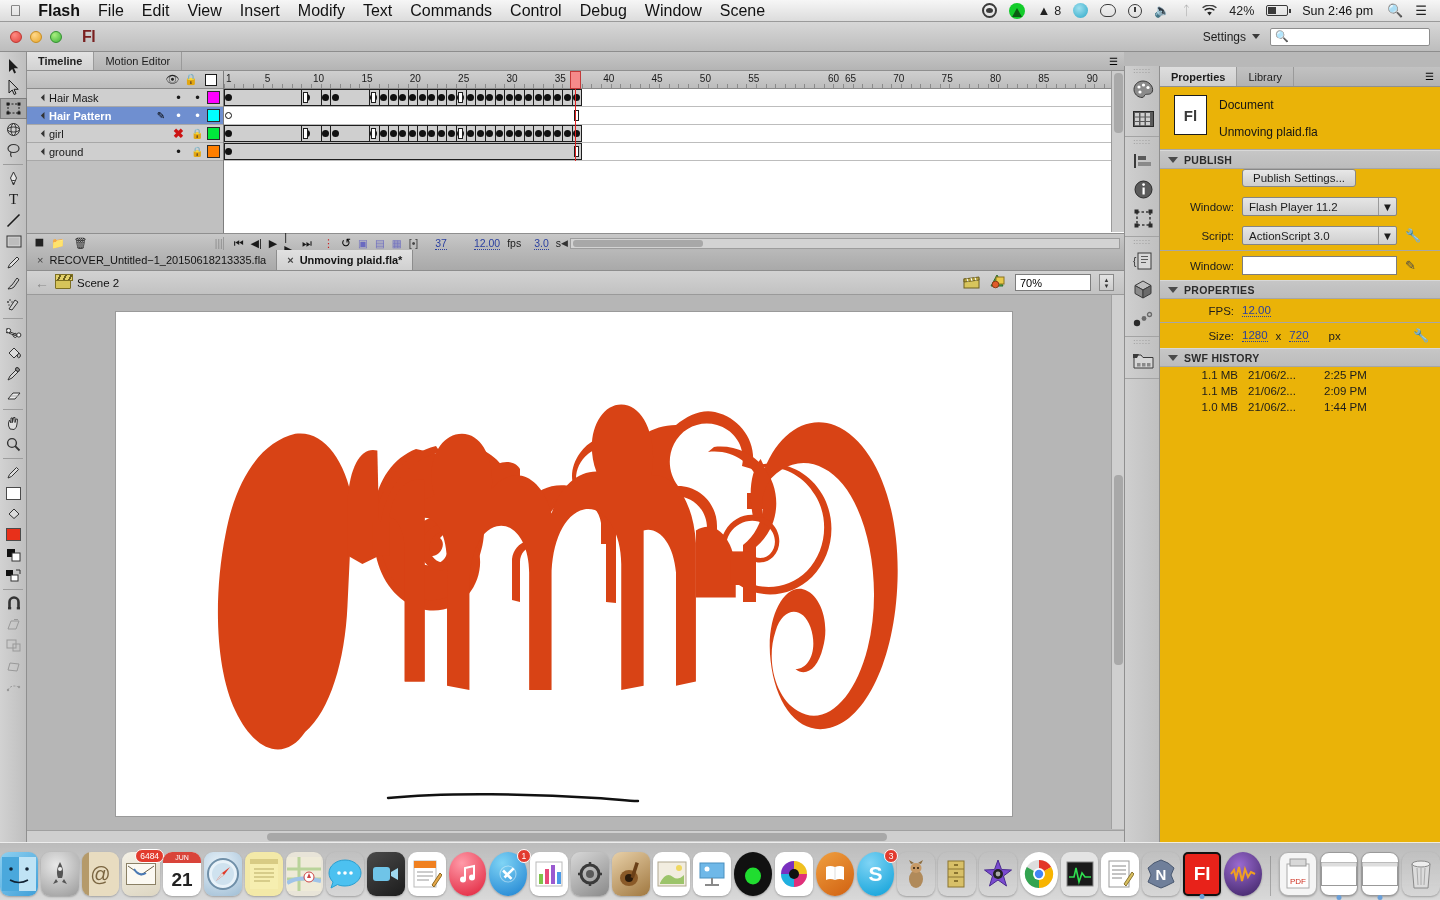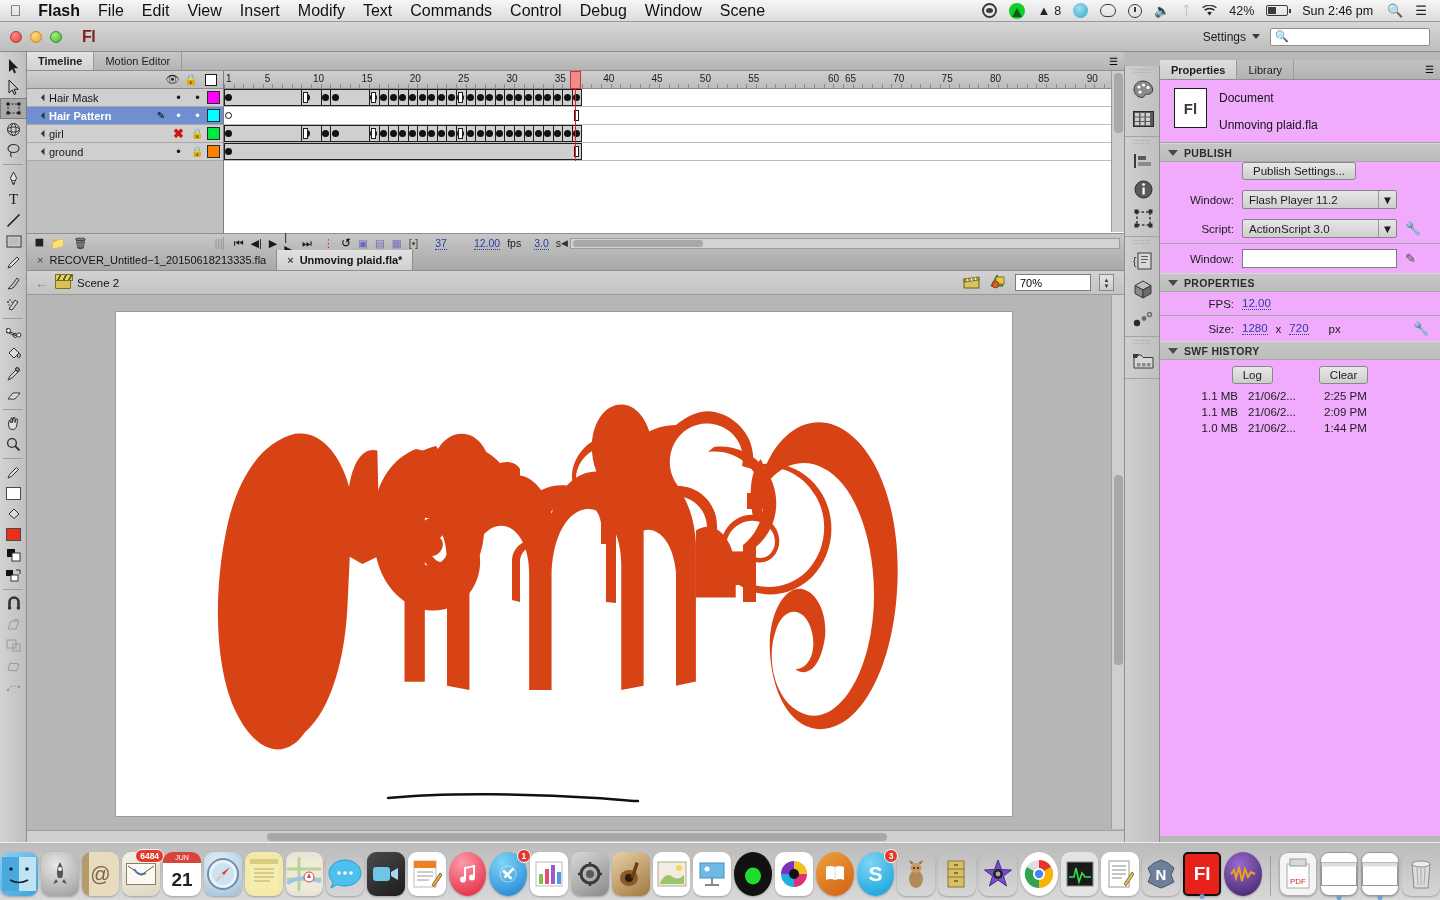--- a/index.html
+++ b/index.html
@@ -220,22 +220,22 @@
     background: linear-gradient(to right,#cfcfcf,#c0c0c0); border-left: 1px solid #8f8f8f;
     border-right: 1px solid #8f8f8f;
   }
   .dock-group { border-bottom: 1px solid #a3a3a3; padding-bottom: 3px; }
   .grip { height: 9px; display: flex; align-items: center; justify-content: center;
           font-size: 7px; color: #7a7a7a; letter-spacing: 1px; }
   .dock-ic { width: 36px; height: 29px; display: flex; align-items: center; justify-content: center; }
 
   
   #props {
-    position: absolute; top: 60px; left: 1160px; width: 280px; height: 776px;
-    background: #f0abfc;
+    position: absolute; top: 67px; left: 1160px; width: 280px; height: 776px;
+    background: #eab308;
   }
   .pp-tabs { height: 20px; background: linear-gradient(to bottom,#c2c2c2,#b2b2b2);
              display: flex; align-items: stretch; border-bottom: 1px solid #8f8f8f; }
   .pp-tab { padding: 0 11px; font-size: 11px; display: flex; align-items: center;
             border-right: 1px solid #9a9a9a; color: #1c1c1c; }
   .pp-tab.active { background: linear-gradient(to bottom,#dedede,#cdcdcd); font-weight: bold; }
   .pp-menu { margin-left: auto; padding-right: 6px; display:flex; align-items:center; font-size:10px; }
 
   .pp-doc { display: flex; gap: 12px; padding: 8px 10px 10px 14px; align-items: flex-start;
             border-bottom: 1px solid #a6a6a6; }
@@ -282,21 +282,21 @@
     position: absolute; left: 0; bottom: 0; width: 1440px; height: 58px;
     background: linear-gradient(to bottom, rgba(190,190,190,0.55), rgba(225,225,225,0.8));
     border-top: 1px solid rgba(255,255,255,0.5);
     display: flex; align-items: flex-end; justify-content: center; gap: 3px; padding-bottom: 4px;
   }
   .dicon { width: 44px; height: 44px; border-radius: 9px; position: relative;
            display: flex; align-items: center; justify-content: center;
            font-size: 19px; color: #fff; overflow: visible; box-shadow: 0 1px 2px rgba(0,0,0,0.25); }
   .badge { position: absolute; top: -3px; right: -4px; background: #e23b2e; color: #fff;
            border-radius: 9px; font-size: 8.5px; padding: 1px 4px; border: 1px solid #fff;
-           font-weight: bold; line-height: 1.2; }
+           font-weight: normal; line-height: 1.2; }
   .dot { position: absolute; bottom: -5px; left: 50%; transform: translateX(-50%);
          width: 5px; height: 5px; border-radius: 50%; background: #6a9fd8; }
   .dock-sep { width: 1px; height: 40px; background: rgba(80,80,80,0.35); margin: 0 5px; }
 </style>
 </head>
 <body>
 
 <div id="app">
 
   <div id="menubar">
@@ -1231,24 +1231,20 @@
       <span class="pvalue" style="margin-left:12px;">px</span>
       <span class="wrench" style="margin-left:auto;">🔧</span>
     </div>
 
 
     <div class="sect-head">
       <span class="tri"></span>
       <span>SWF HISTORY</span>
     </div>
 
-    <div class="swf-btns">
-      <button class="btn">Log</button>
-      <button class="btn">Clear</button>
-    </div>
 
     <div>
       <div class="swf-row">
         <span class="c1">1.1 MB</span>
         <span class="c2">21/06/2...</span>
         <span class="c3">2:25 PM</span>
       </div>
       <div class="swf-row">
         <span class="c1">1.1 MB</span>
         <span class="c2">21/06/2...</span>

